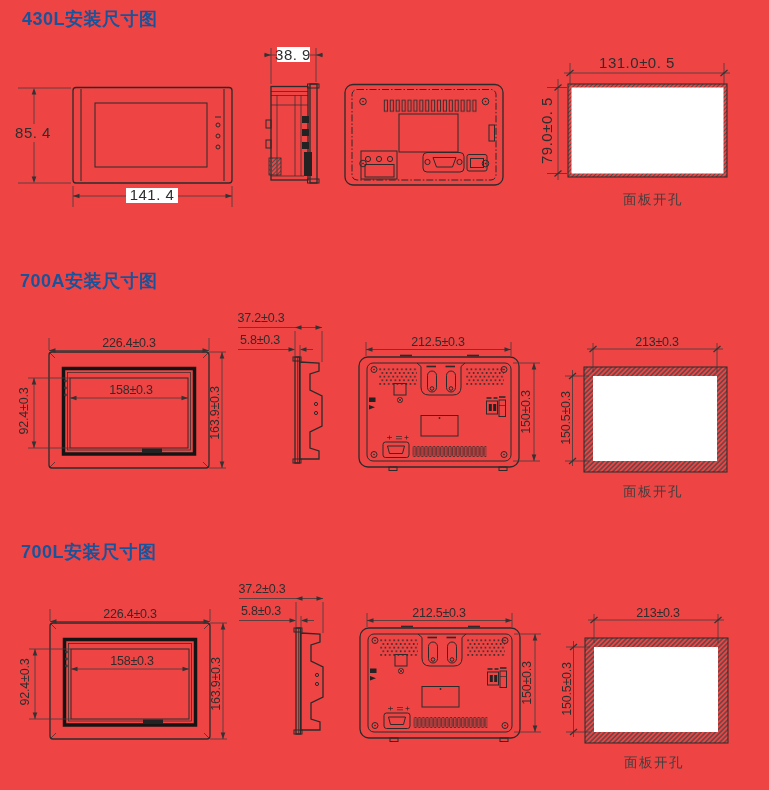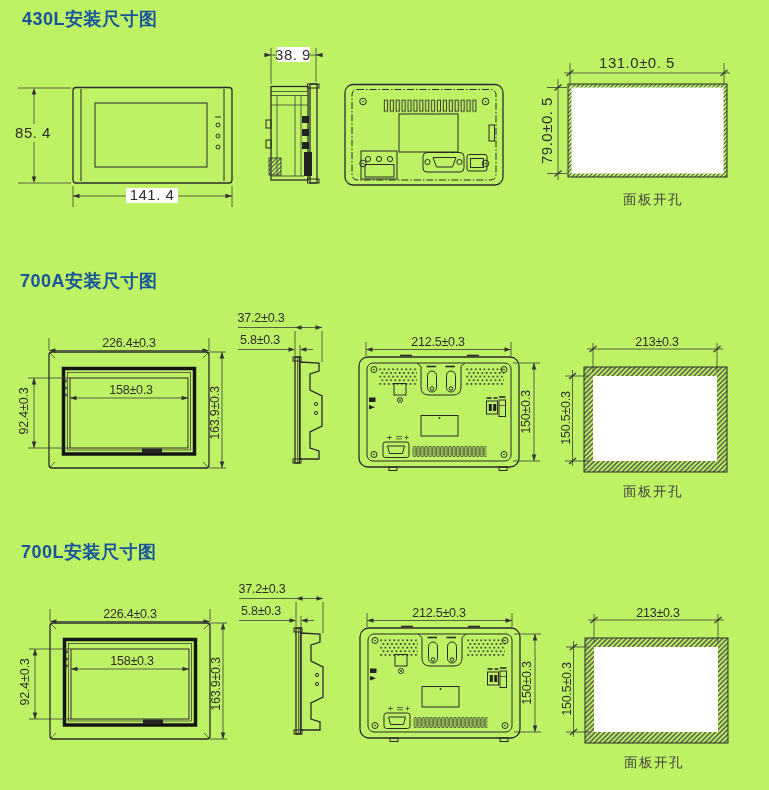--- a/index.html
+++ b/index.html
@@ -1,16 +1,16 @@
 <!DOCTYPE html>
 <html><head>
 <meta charset="utf-8">
 <style>
   html,body{margin:0;padding:0;background:#fff;}
-  .canvas{position:relative;width:769px;height:790px;background:#bef264;overflow:hidden;
+  .canvas{position:relative;width:769px;height:790px;background:#ef4444;overflow:hidden;
           font-family:"Liberation Sans",sans-serif;}
   svg text{font-family:"Liberation Sans","DejaVu Sans",sans-serif;fill:#2e2e2e;}
   .title{font-size:18px;font-weight:bold;fill:#17549b;letter-spacing:0.5px;}
   .d1{font-size:15px;letter-spacing:0.5px;}
   .d2{font-size:12.5px;letter-spacing:-0.2px;}
   .cap{font-size:13.5px;fill:#3f3f3f;letter-spacing:1.5px;}
   .o{fill:none;stroke:#2b2b2b;stroke-width:1.3;}
   .t{fill:none;stroke:#2b2b2b;stroke-width:1;}
   .tn{fill:none;stroke:#2b2b2b;stroke-width:0.7;}
   .bez{fill:none;stroke:#141414;stroke-width:3.5;}

